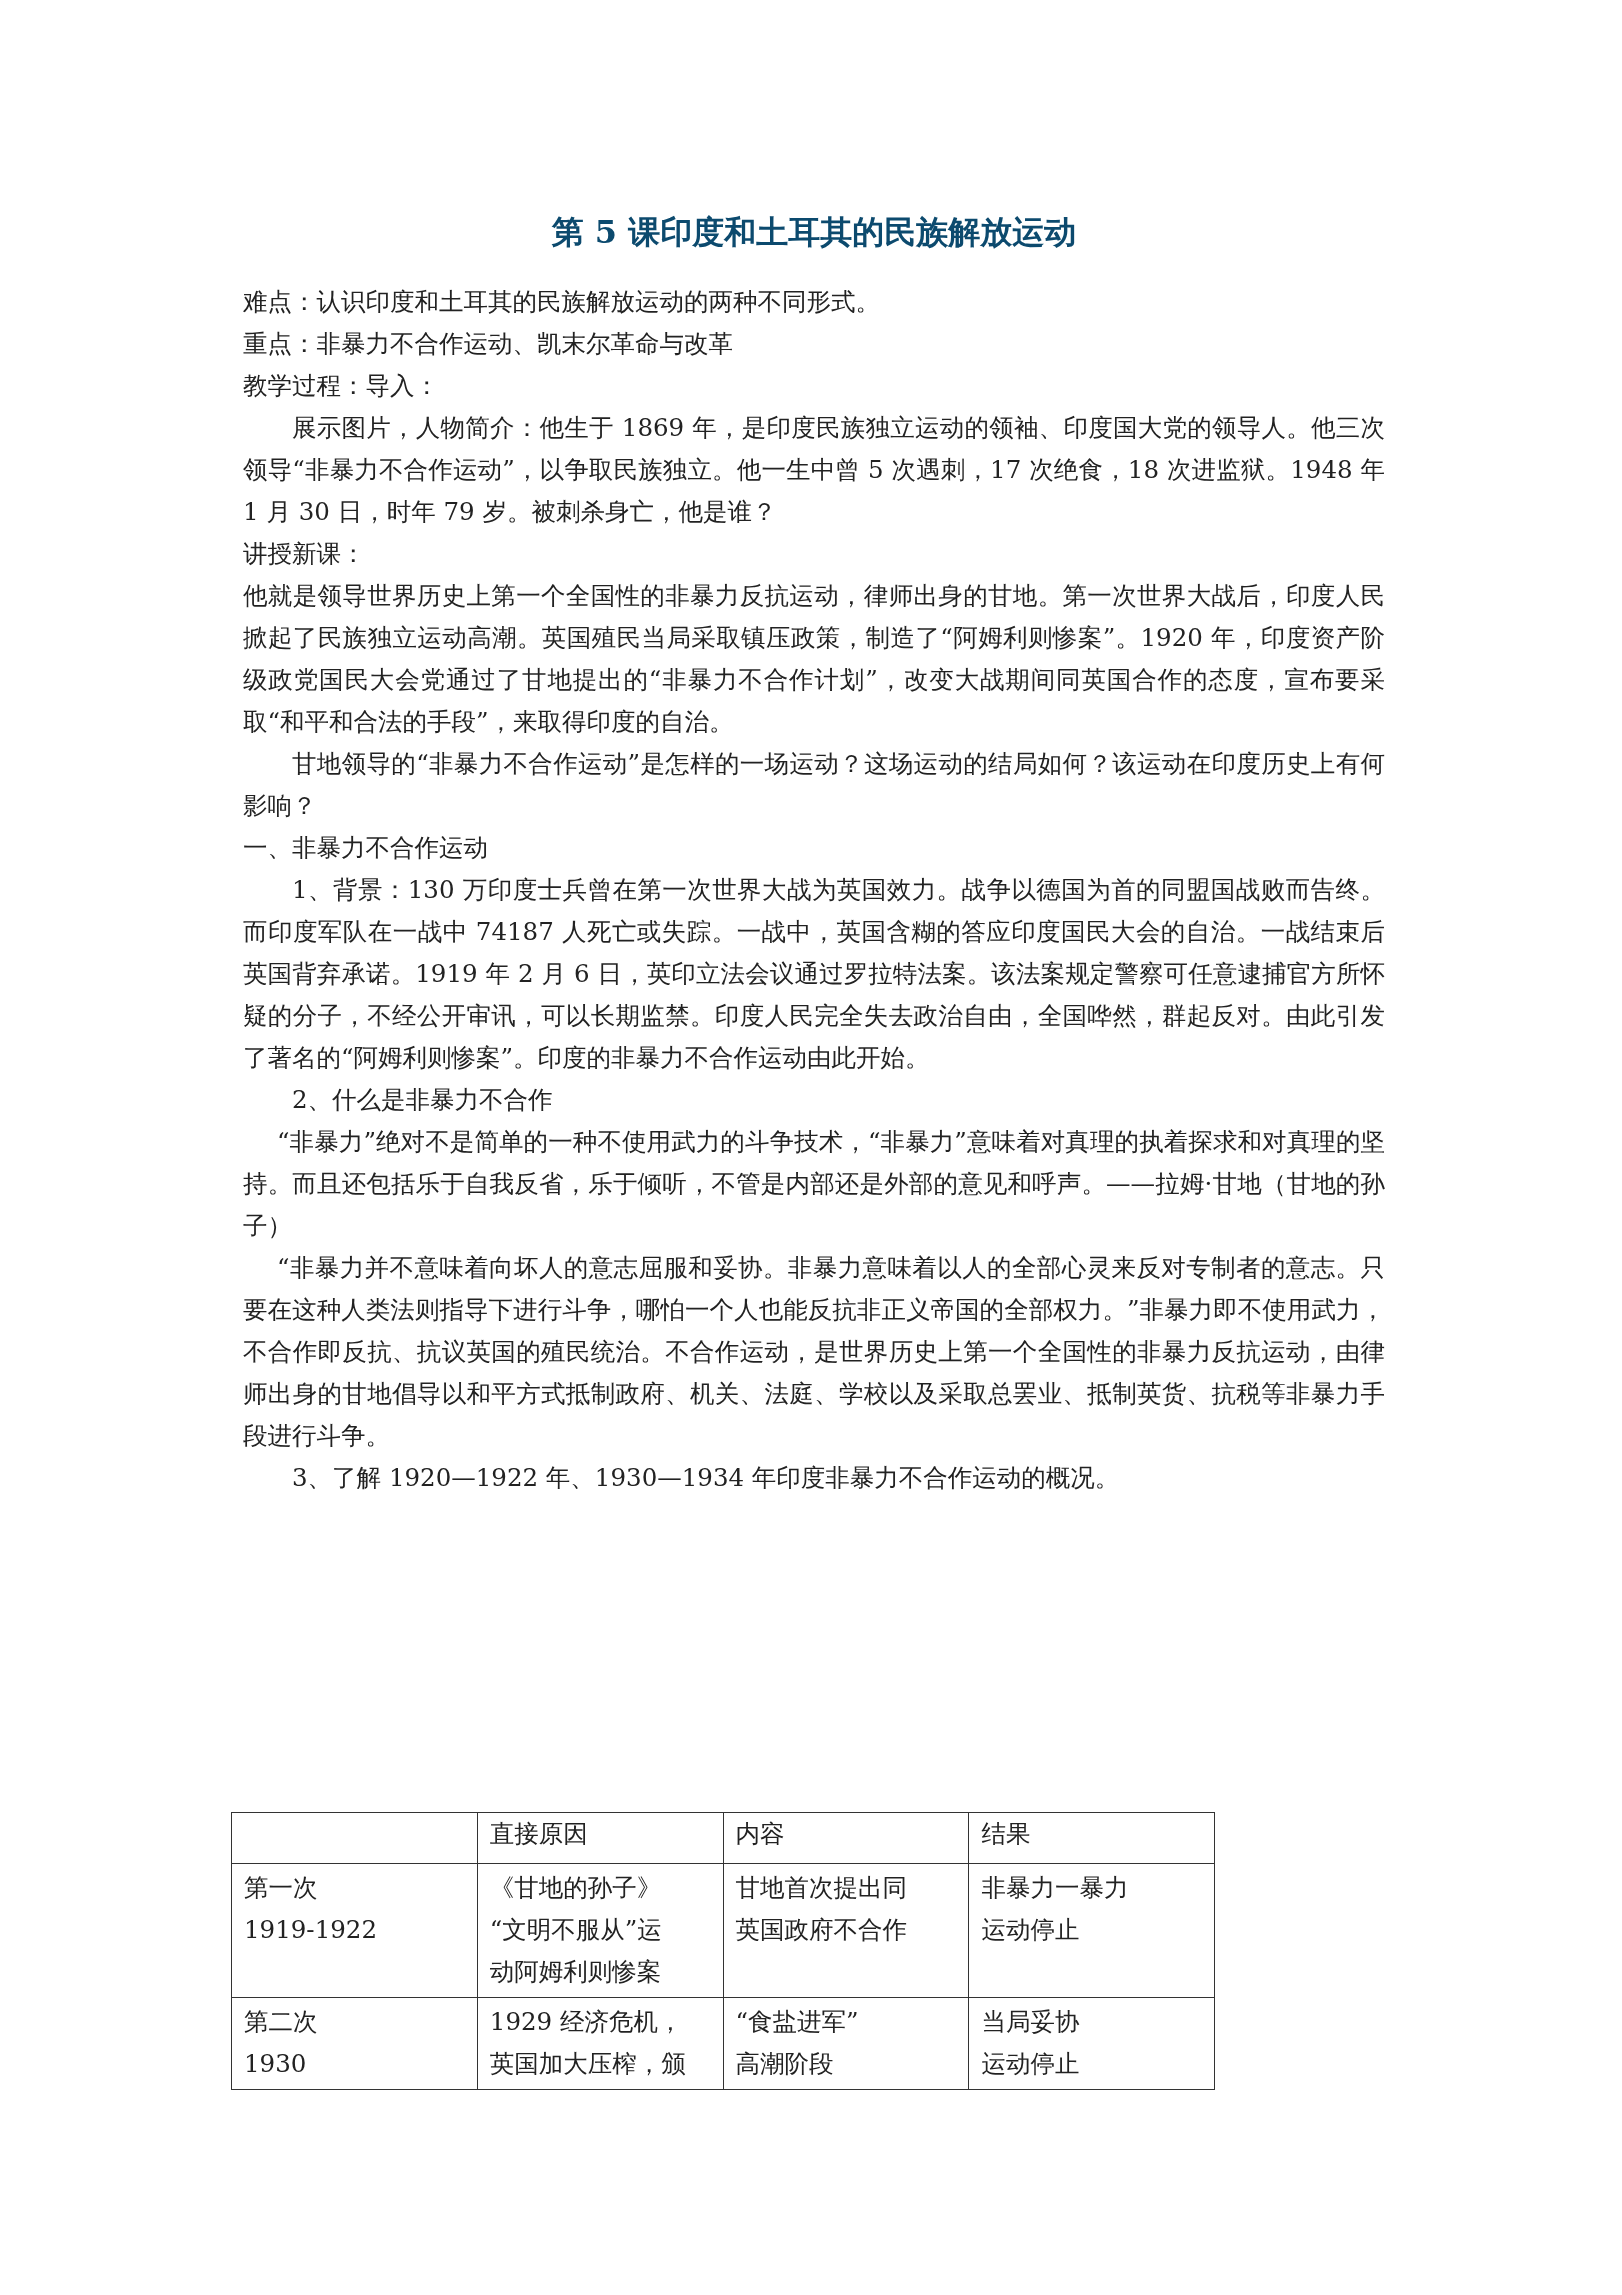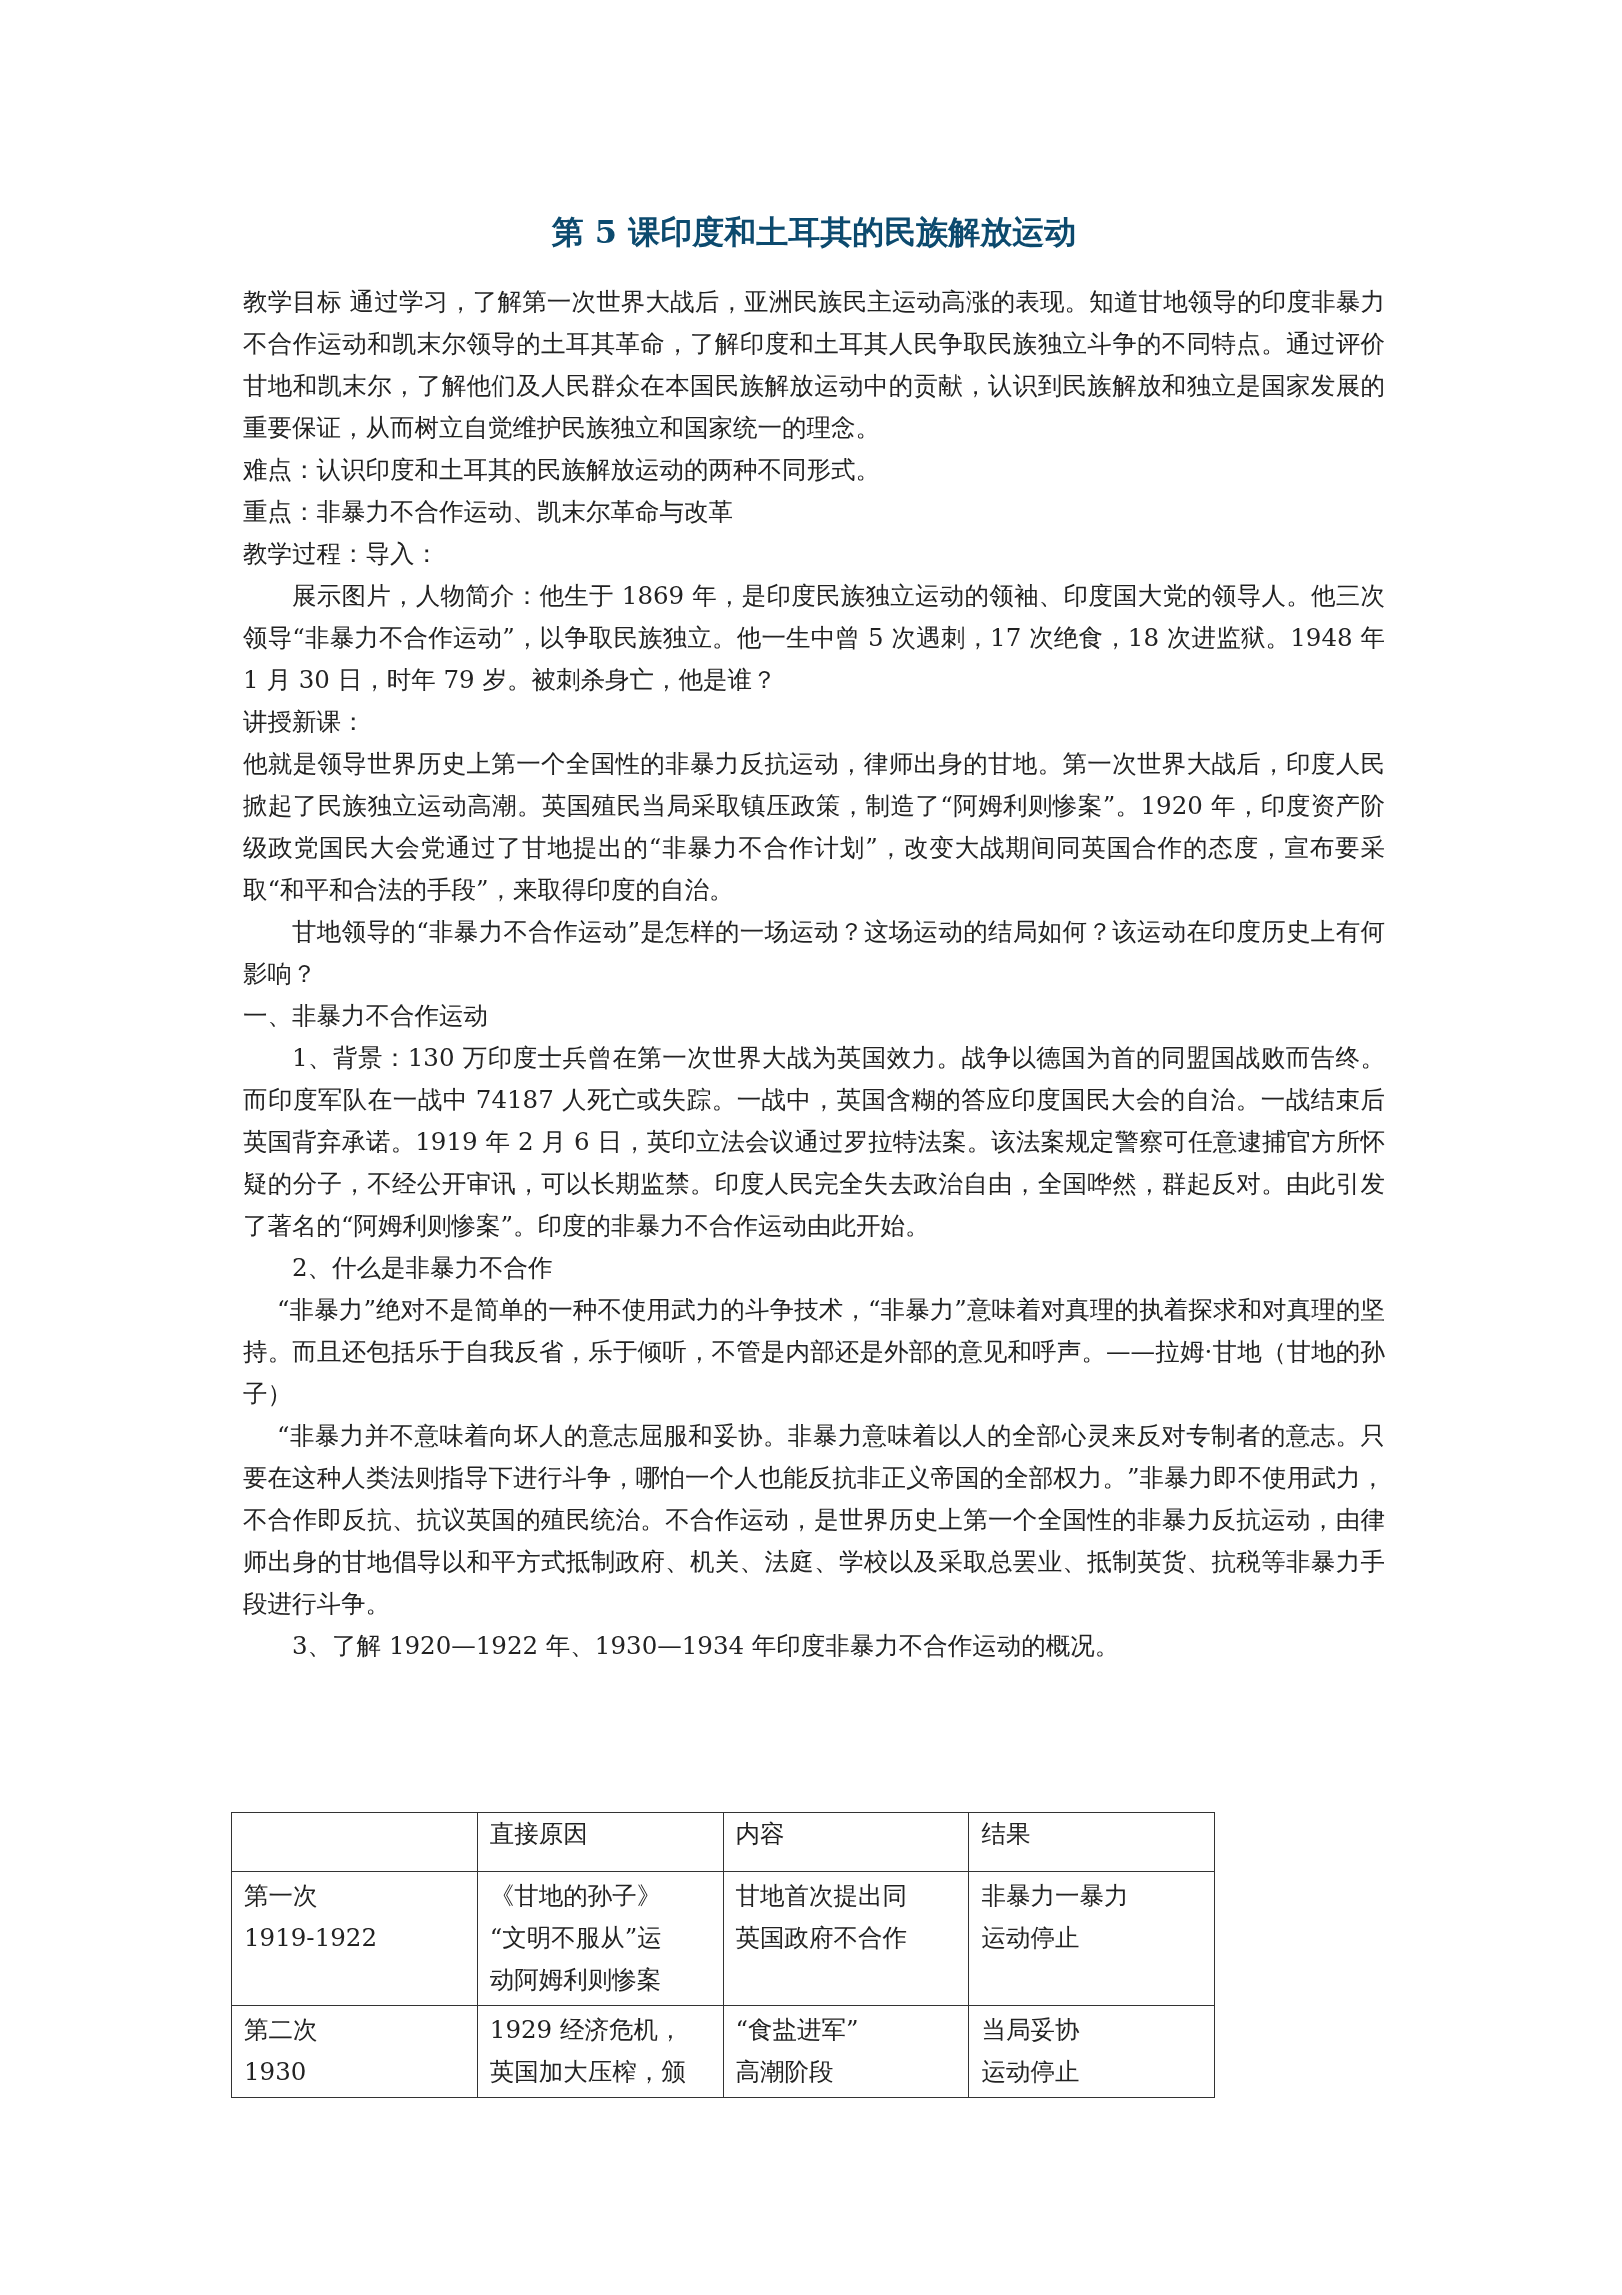--- a/index.html
+++ b/index.html
@@ -13,30 +13,29 @@
   .body p { margin: 0; text-align: justify; }
   .indent { text-indent: 49px; }
   .indent-sm { text-indent: 34px; }
   table { position: absolute; top: 1812px; left: -12px; border-collapse: collapse;
           font-size: 24.5px; line-height: 42px; }
   td { border: 1.7px solid #333; vertical-align: top; padding: 3.4px 6.8px 3.4px 12px; }
   td.c0 { width: 226px; }
   td.c1 { width: 226px; }
   td.c2 { width: 226px; margin-left: 19px; }
   td.c3 { width: 226px; }
-  tr.head td { height: 37px; padding-top: 0; padding-bottom: 16px; }
+  tr.head td { height: 37px; padding-top: 0; padding-bottom: 8px; }
 </style>
 </head>
 <body>
 
 <div class="page">
   <div class="title">第 5 课印度和土耳其的民族解放运动</div>
 
   <div class="body">
-    <p>教学目标 通过学习，了解第一次世界大战后，亚洲民族民主运动高涨的表现。知道甘地领导的印度非暴力不合作运动和凯末尔领导的土耳其革命，了解印度和土耳其人民争取民族独立斗争的不同特点。通过评价甘地和凯末尔，了解他们及人民群众在本国民族解放运动中的贡献，认识到民族解放和独立是国家发展的重要保证，从而树立自觉维护民族独立和国家统一的理念。</p>
     <p>难点：认识印度和土耳其的民族解放运动的两种不同形式。</p>
     <p>重点：非暴力不合作运动、凯末尔革命与改革</p>
     <p>教学过程：导入：</p>
     <p class="indent">展示图片，人物简介：他生于 1869 年，是印度民族独立运动的领袖、印度国大党的领导人。他三次领导“非暴力不合作运动”，以争取民族独立。他一生中曾 5 次遇刺，17 次绝食，18 次进监狱。1948 年 1 月 30 日，时年 79 岁。被刺杀身亡，他是谁？</p>
     <p>讲授新课：</p>
     <p>他就是领导世界历史上第一个全国性的非暴力反抗运动，律师出身的甘地。第一次世界大战后，印度人民掀起了民族独立运动高潮。英国殖民当局采取镇压政策，制造了“阿姆利则惨案”。1920 年，印度资产阶级政党国民大会党通过了甘地提出的“非暴力不合作计划”，改变大战期间同英国合作的态度，宣布要采取“和平和合法的手段”，来取得印度的自治。</p>
     <p class="indent">甘地领导的“非暴力不合作运动”是怎样的一场运动？这场运动的结局如何？该运动在印度历史上有何影响？</p>
     <p>一、非暴力不合作运动</p>
     <p class="indent">1、背景：130 万印度士兵曾在第一次世界大战为英国效力。战争以德国为首的同盟国战败而告终。而印度军队在一战中 74187 人死亡或失踪。一战中，英国含糊的答应印度国民大会的自治。一战结束后英国背弃承诺。1919 年 2 月 6 日，英印立法会议通过罗拉特法案。该法案规定警察可任意逮捕官方所怀疑的分子，不经公开审讯，可以长期监禁。印度人民完全失去政治自由，全国哗然，群起反对。由此引发了著名的“阿姆利则惨案”。印度的非暴力不合作运动由此开始。</p>
     <p class="indent">2、什么是非暴力不合作</p>

